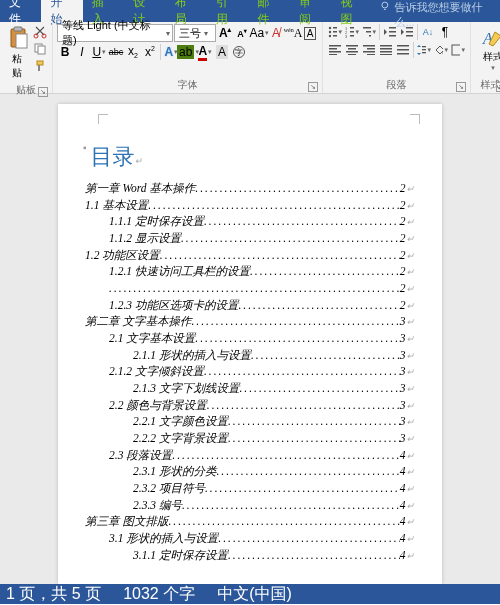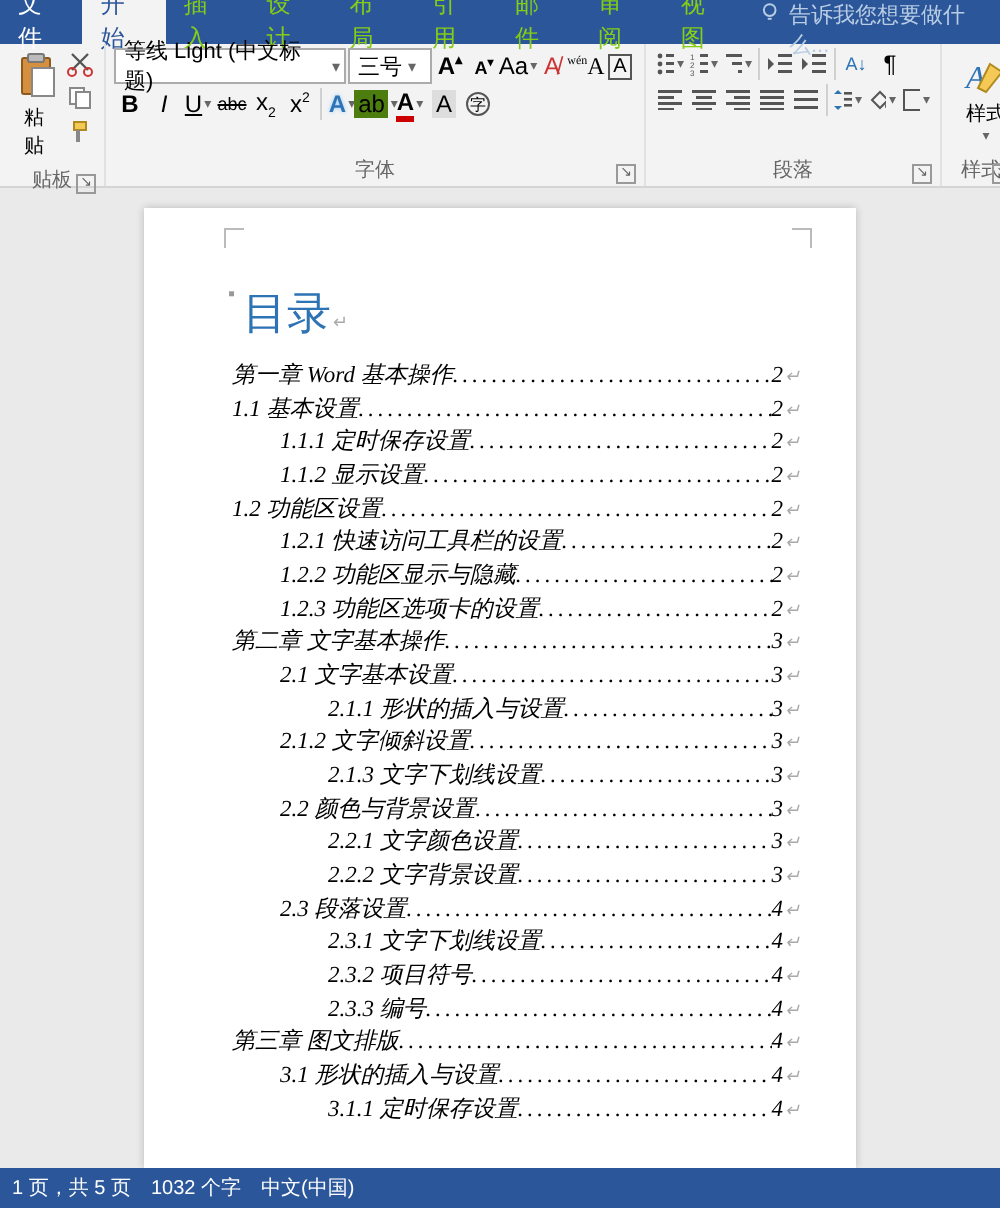--- a/index.html
+++ b/index.html
@@ -23,35 +23,35 @@
   .font-rows { display: flex; flex-direction: column; gap: 2px; }
   .row { display: flex; align-items: center; gap: 1px; }
   .combo { background: #fff; border: 1px solid #ababab; height: 18px; display: flex; align-items: center; padding: 0 2px 0 4px; font-size: 11px; cursor: pointer; }
   .combo .dd { margin-left: 3px; color: #666; font-size: 8px; }
   .mini { width: 16px; height: 16px; display: flex; align-items: center; justify-content: center; font-size: 12px; cursor: pointer; border: 1px solid transparent; }
   .mini .dd { font-size: 7px; color: #666; margin-left: 1px; }
   .vdiv { width: 1px; height: 16px; background: #d0d0d0; margin: 0 1px; }
   .para-rows { display: flex; flex-direction: column; gap: 2px; }
   .editbtn { display: flex; flex-direction: column; align-items: center; padding: 4px 6px; cursor: pointer; }
   .doc-area { background: #eaeaea; padding: 10px 0 0 0; height: 490px; overflow: hidden; }
-  .page { background: #fff; margin: 0 auto; width: 356px; height: 480px; padding: 18px 28px 12px 44px; box-shadow: 0 0 4px rgba(0,0,0,.2); position: relative; }
+  .page { background: #fff; margin: 0 auto; width: 384px; height: 480px; padding: 18px 28px 12px 27px; box-shadow: 0 0 4px rgba(0,0,0,.2); position: relative; }
   .corner-tl { position: absolute; top: 10px; left: 40px; width: 10px; height: 10px; border-left: 1px solid #bbb; border-top: 1px solid #bbb; }
   .corner-tr { position: absolute; top: 10px; right: 22px; width: 10px; height: 10px; border-right: 1px solid #bbb; border-top: 1px solid #bbb; }
   .toc-title { color: #2e74b5; font-size: 22px; font-family: SimSun, serif; margin: 20px 0 8px -2px; }
   .toc-title .anchor { color: #999; font-size: 10px; vertical-align: top; margin-right: 4px; }
   .toc { font-family: SimSun, "MS Mincho", serif; font-size: 11.5px; line-height: 1.45; color: #000; }
   .toc-row { display: flex; white-space: nowrap; font-style: italic; }
   .toc-text { flex: 0 0 auto; }
   .toc-dots { flex: 1; overflow: hidden; letter-spacing: 2px; color: #000; }
   .toc-page { flex: 0 0 auto; }
   .pm { color: #aaa; font-size: 9px; margin-left: 1px; }
   .ind1 { padding-left: 0px; }
   .ind2 { padding-left: 24px; }
   .ind3 { padding-left: 48px; }
-  .statusbar { background: #2b579a; color: #fff; height: 20px; display: flex; align-items: center; font-size: 10px; padding: 0 6px; gap: 10px; }
+  .statusbar { background: #2b579a; color: #fff; height: 20px; display: flex; align-items: center; font-size: 16px; padding: 0 6px; gap: 22px; }
 </style>
 </head>
 <body>
 
 <div class="titlebar">
   <div class="tab file">文件</div>
   <div class="tab active">开始</div>
   <div class="tab rest">插入</div>
   <div class="tab rest">设计</div>
   <div class="tab rest">布局</div>
@@ -352,21 +352,20 @@
           <span class="toc-text">1.2 功能区设置</span>
           <span class="toc-dots">........................................................................................................................</span>
           <span class="toc-page">2<span class="pm">↵</span></span>
         </div>
         <div class="toc-row ind2">
           <span class="toc-text">1.2.1 快速访问工具栏的设置</span>
           <span class="toc-dots">........................................................................................................................</span>
           <span class="toc-page">2<span class="pm">↵</span></span>
         </div>
         <div class="toc-row ind2">
-          <span class="toc-text">1.2.2 功能区显示与隐藏</span>
           <span class="toc-dots">........................................................................................................................</span>
           <span class="toc-page">2<span class="pm">↵</span></span>
         </div>
         <div class="toc-row ind2">
           <span class="toc-text">1.2.3 功能区选项卡的设置</span>
           <span class="toc-dots">........................................................................................................................</span>
           <span class="toc-page">2<span class="pm">↵</span></span>
         </div>
         <div class="toc-row ind1">
           <span class="toc-text">第二章 文字基本操作</span>
@@ -407,21 +406,21 @@
           <span class="toc-text">2.2.2 文字背景设置</span>
           <span class="toc-dots">........................................................................................................................</span>
           <span class="toc-page">3<span class="pm">↵</span></span>
         </div>
         <div class="toc-row ind2">
           <span class="toc-text">2.3 段落设置</span>
           <span class="toc-dots">........................................................................................................................</span>
           <span class="toc-page">4<span class="pm">↵</span></span>
         </div>
         <div class="toc-row ind3">
-          <span class="toc-text">2.3.1 文字下划线设置</span>
+          <span class="toc-text">2.3.1 形状的分类</span>
           <span class="toc-dots">........................................................................................................................</span>
           <span class="toc-page">4<span class="pm">↵</span></span>
         </div>
         <div class="toc-row ind3">
           <span class="toc-text">2.3.2 项目符号</span>
           <span class="toc-dots">........................................................................................................................</span>
           <span class="toc-page">4<span class="pm">↵</span></span>
         </div>
         <div class="toc-row ind3">
           <span class="toc-text">2.3.3 编号</span>

